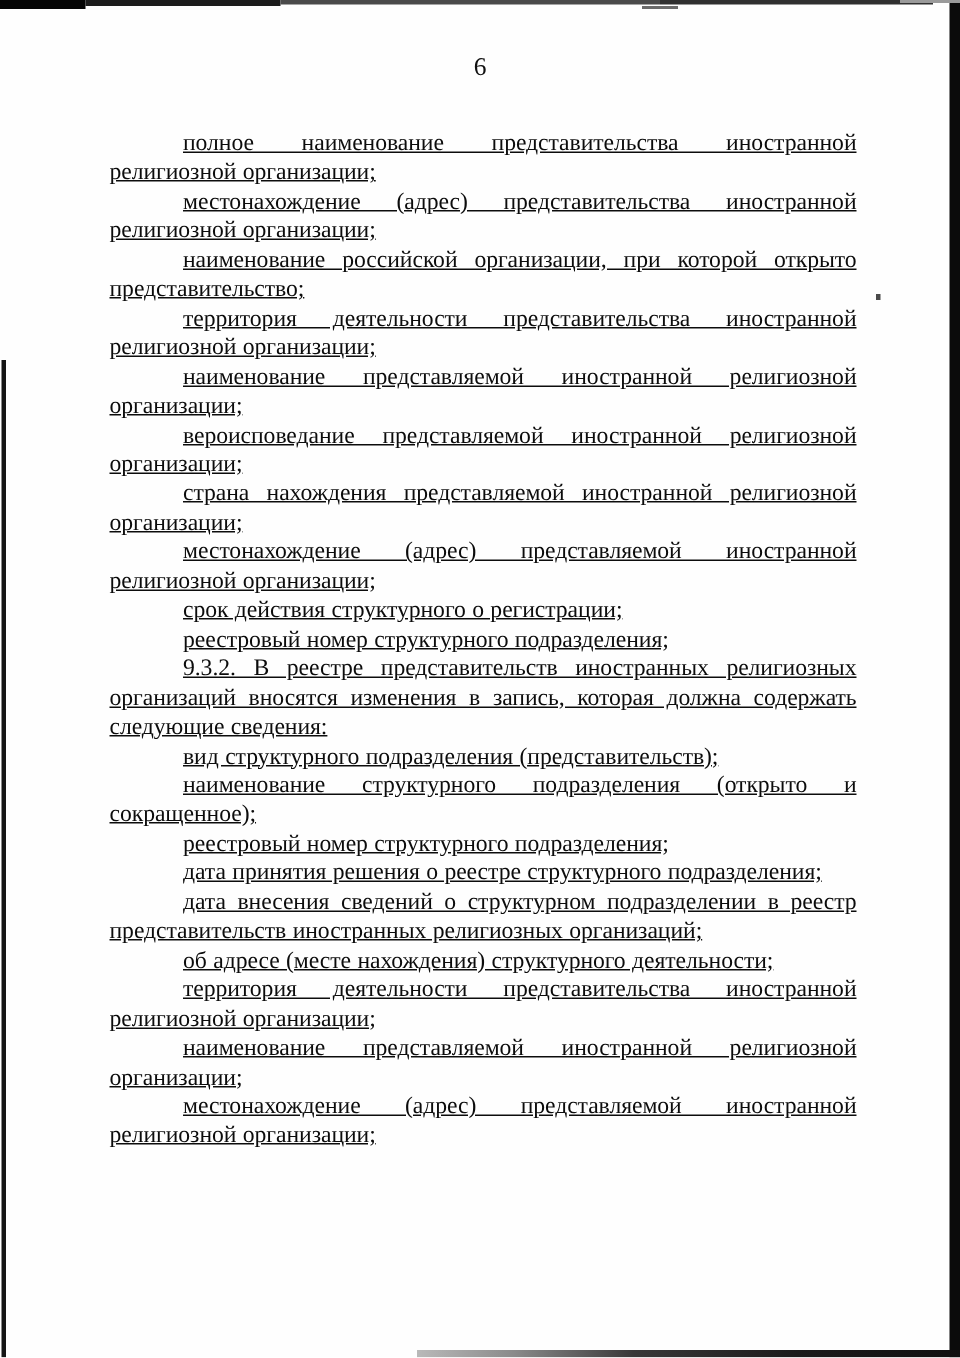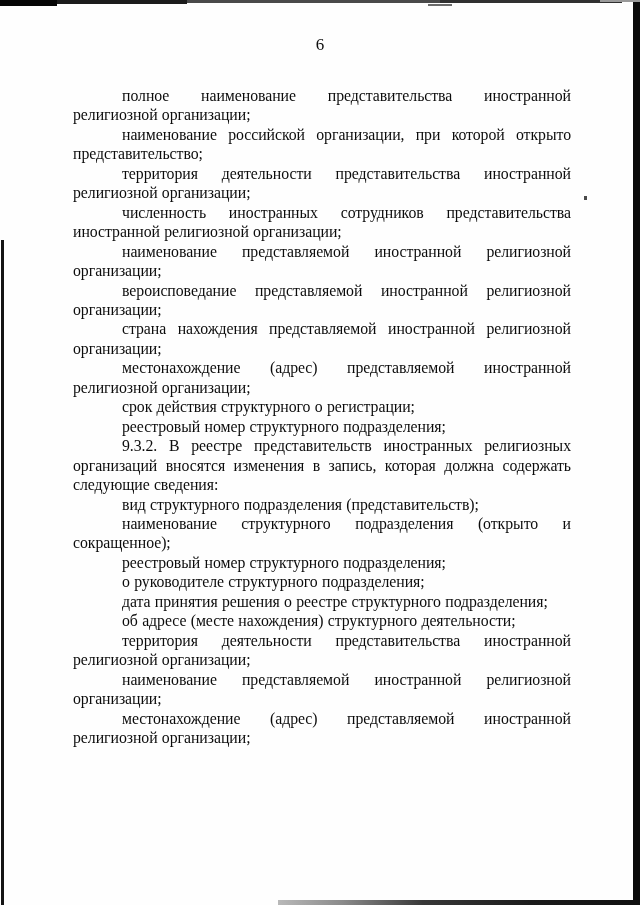--- a/index.html
+++ b/index.html
@@ -43,20 +43,21 @@
     width: 498px;
     font-size: 15.8px;
     line-height: 19.45px;
     text-align: justify;
     letter-spacing: -0.05px;
   }
   .para {
     margin: 0;
     text-indent: 49px;
     word-spacing: 0.4px;
+    text-decoration: underline;
   }
 </style>
 </head>
 <body>
 
 <div class="page">
 
   <div class="bar bar-top-1"></div>
   <div class="bar bar-top-2"></div>
   <div class="bar bar-top-3"></div>
@@ -65,34 +66,34 @@
   <div class="bar bar-right"></div>
   <div class="bar bar-bottom"></div>
   <div class="bar line-left"></div>
   <div class="bar speck-1"></div>
   <div class="bar speck-2"></div>
 
   <div class="page-number">6</div>
 
   <div class="content">
       <p class="para">полное наименование представительства иностранной религиозной организации;</p>
+      <p class="para">местонахождение (адрес) представительства иностранной религиозной организации;</p>
       <p class="para">наименование российской организации, при которой открыто представительство;</p>
       <p class="para">территория деятельности представительства иностранной религиозной организации;</p>
-      <p class="para">численность иностранных сотрудников представительства иностранной религиозной организации;</p>
       <p class="para">наименование представляемой иностранной религиозной организации;</p>
       <p class="para">вероисповедание представляемой иностранной религиозной организации;</p>
       <p class="para">страна нахождения представляемой иностранной религиозной организации;</p>
       <p class="para">местонахождение (адрес) представляемой иностранной религиозной организации;</p>
       <p class="para">срок действия структурного о регистрации;</p>
       <p class="para">реестровый номер структурного подразделения;</p>
       <p class="para">9.3.2. В реестре представительств иностранных религиозных организаций вносятся изменения в запись, которая должна содержать следующие сведения:</p>
       <p class="para">вид структурного подразделения (представительств);</p>
       <p class="para">наименование структурного подразделения (открыто и сокращенное);</p>
       <p class="para">реестровый номер структурного подразделения;</p>
-      <p class="para">о руководителе структурного подразделения;</p>
       <p class="para">дата принятия решения о реестре структурного подразделения;</p>
+      <p class="para">дата внесения сведений о структурном подразделении в реестр представительств иностранных религиозных организаций;</p>
       <p class="para">об адресе (месте нахождения) структурного деятельности;</p>
       <p class="para">территория деятельности представительства иностранной религиозной организации;</p>
       <p class="para">наименование представляемой иностранной религиозной организации;</p>
       <p class="para">местонахождение (адрес) представляемой иностранной религиозной организации;</p>
     </div>
 
 </div>
 
 </body></html>

